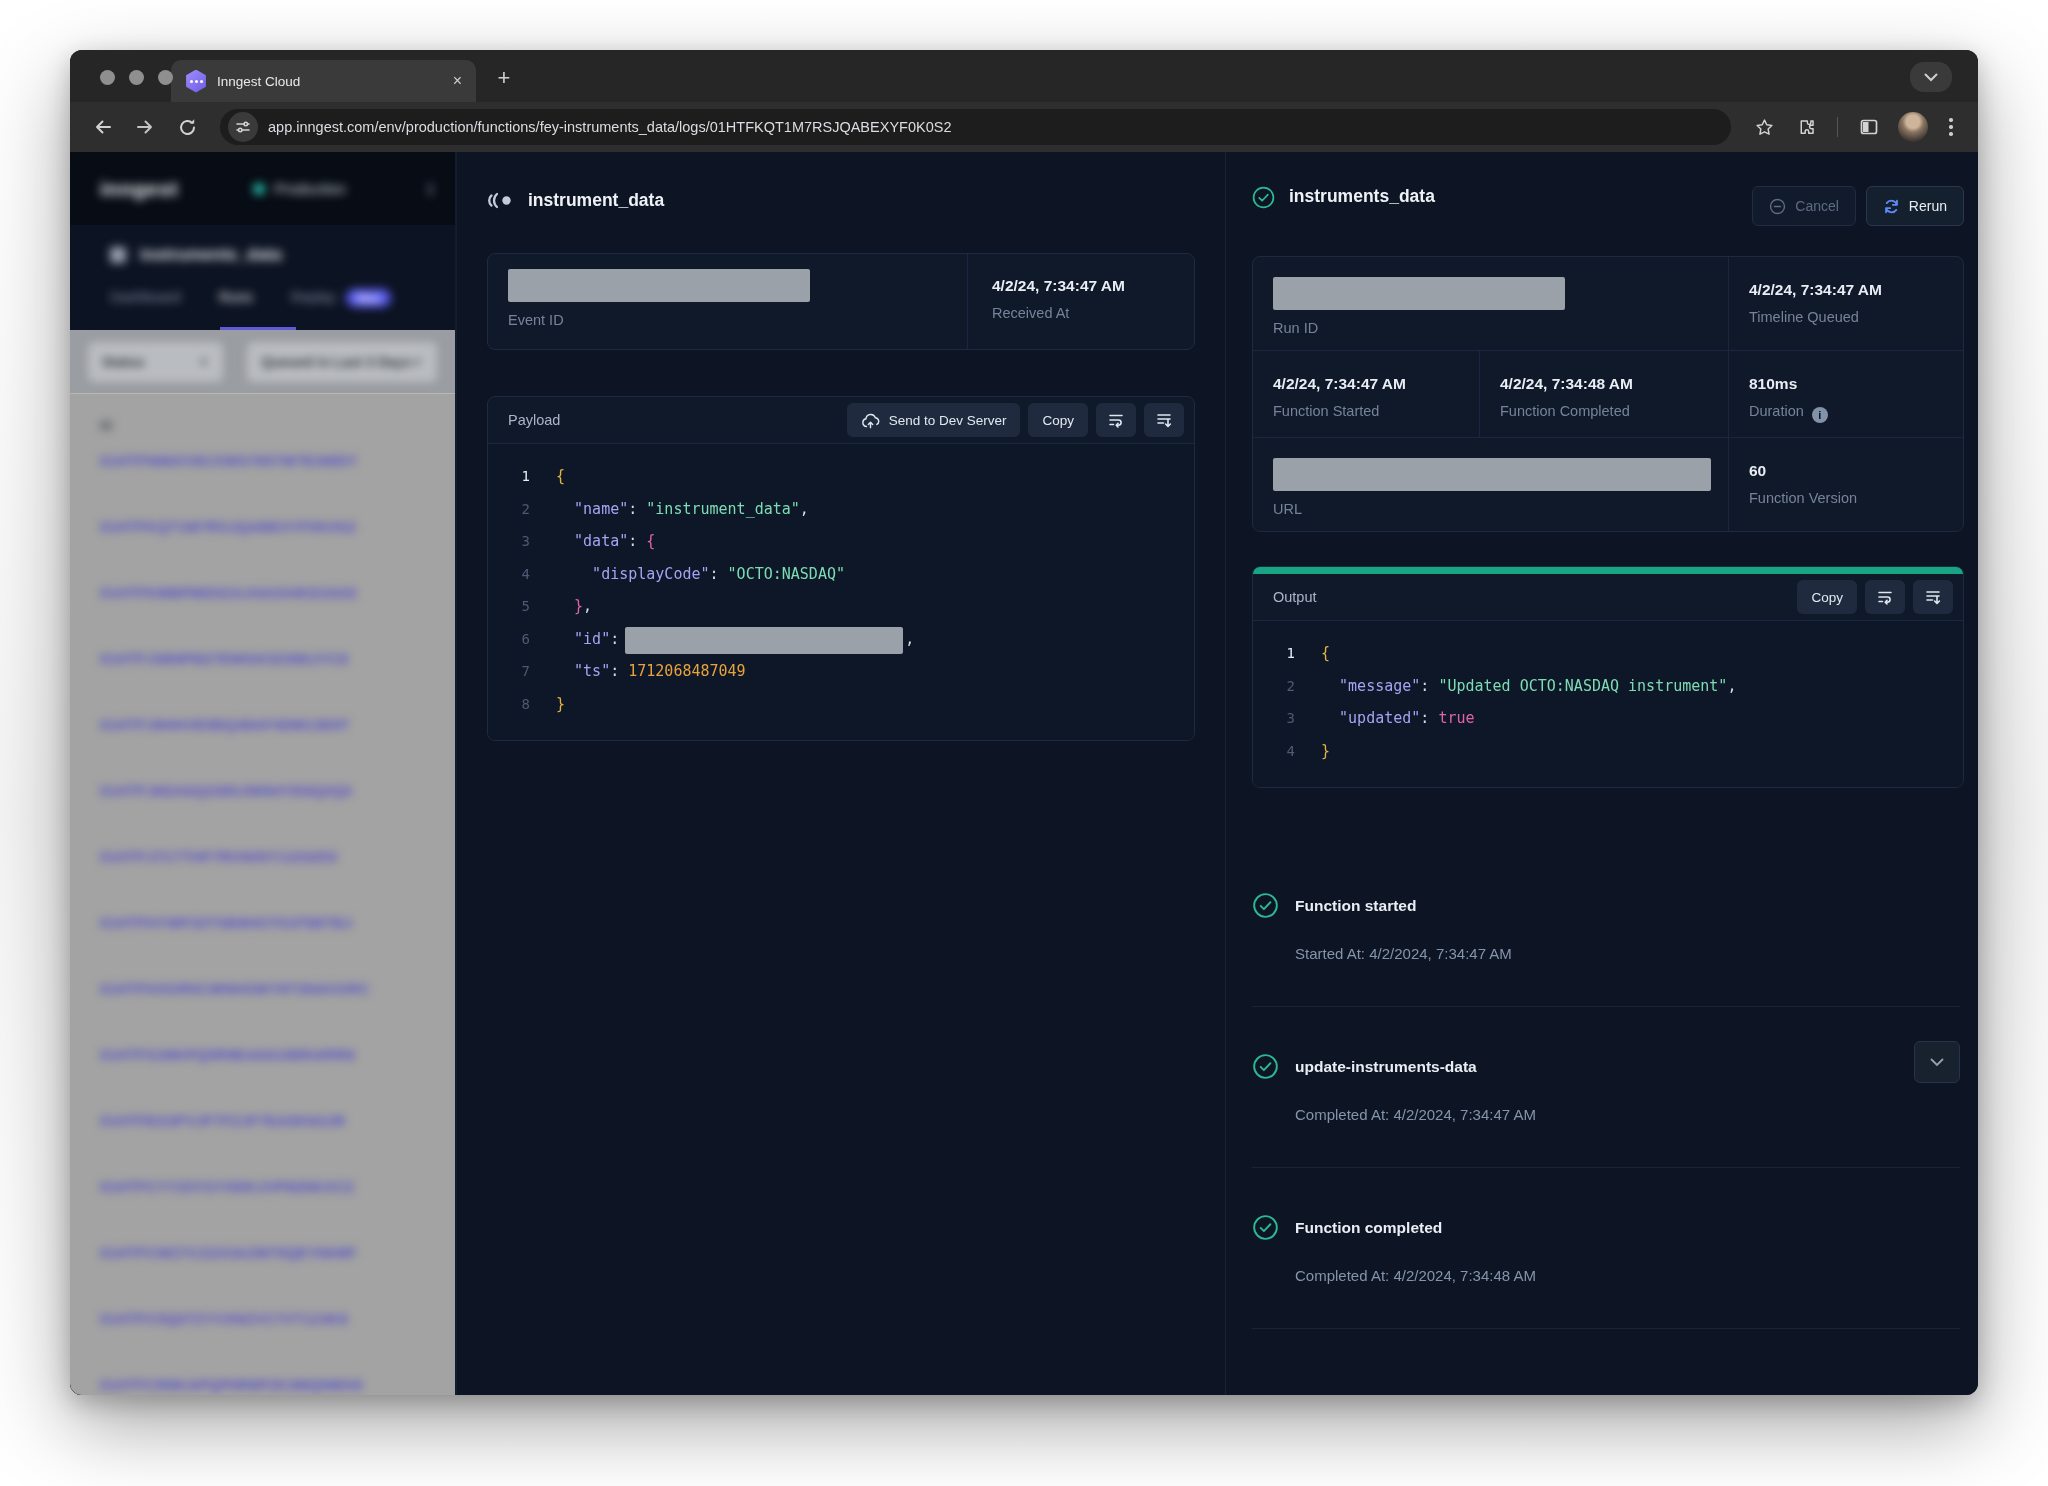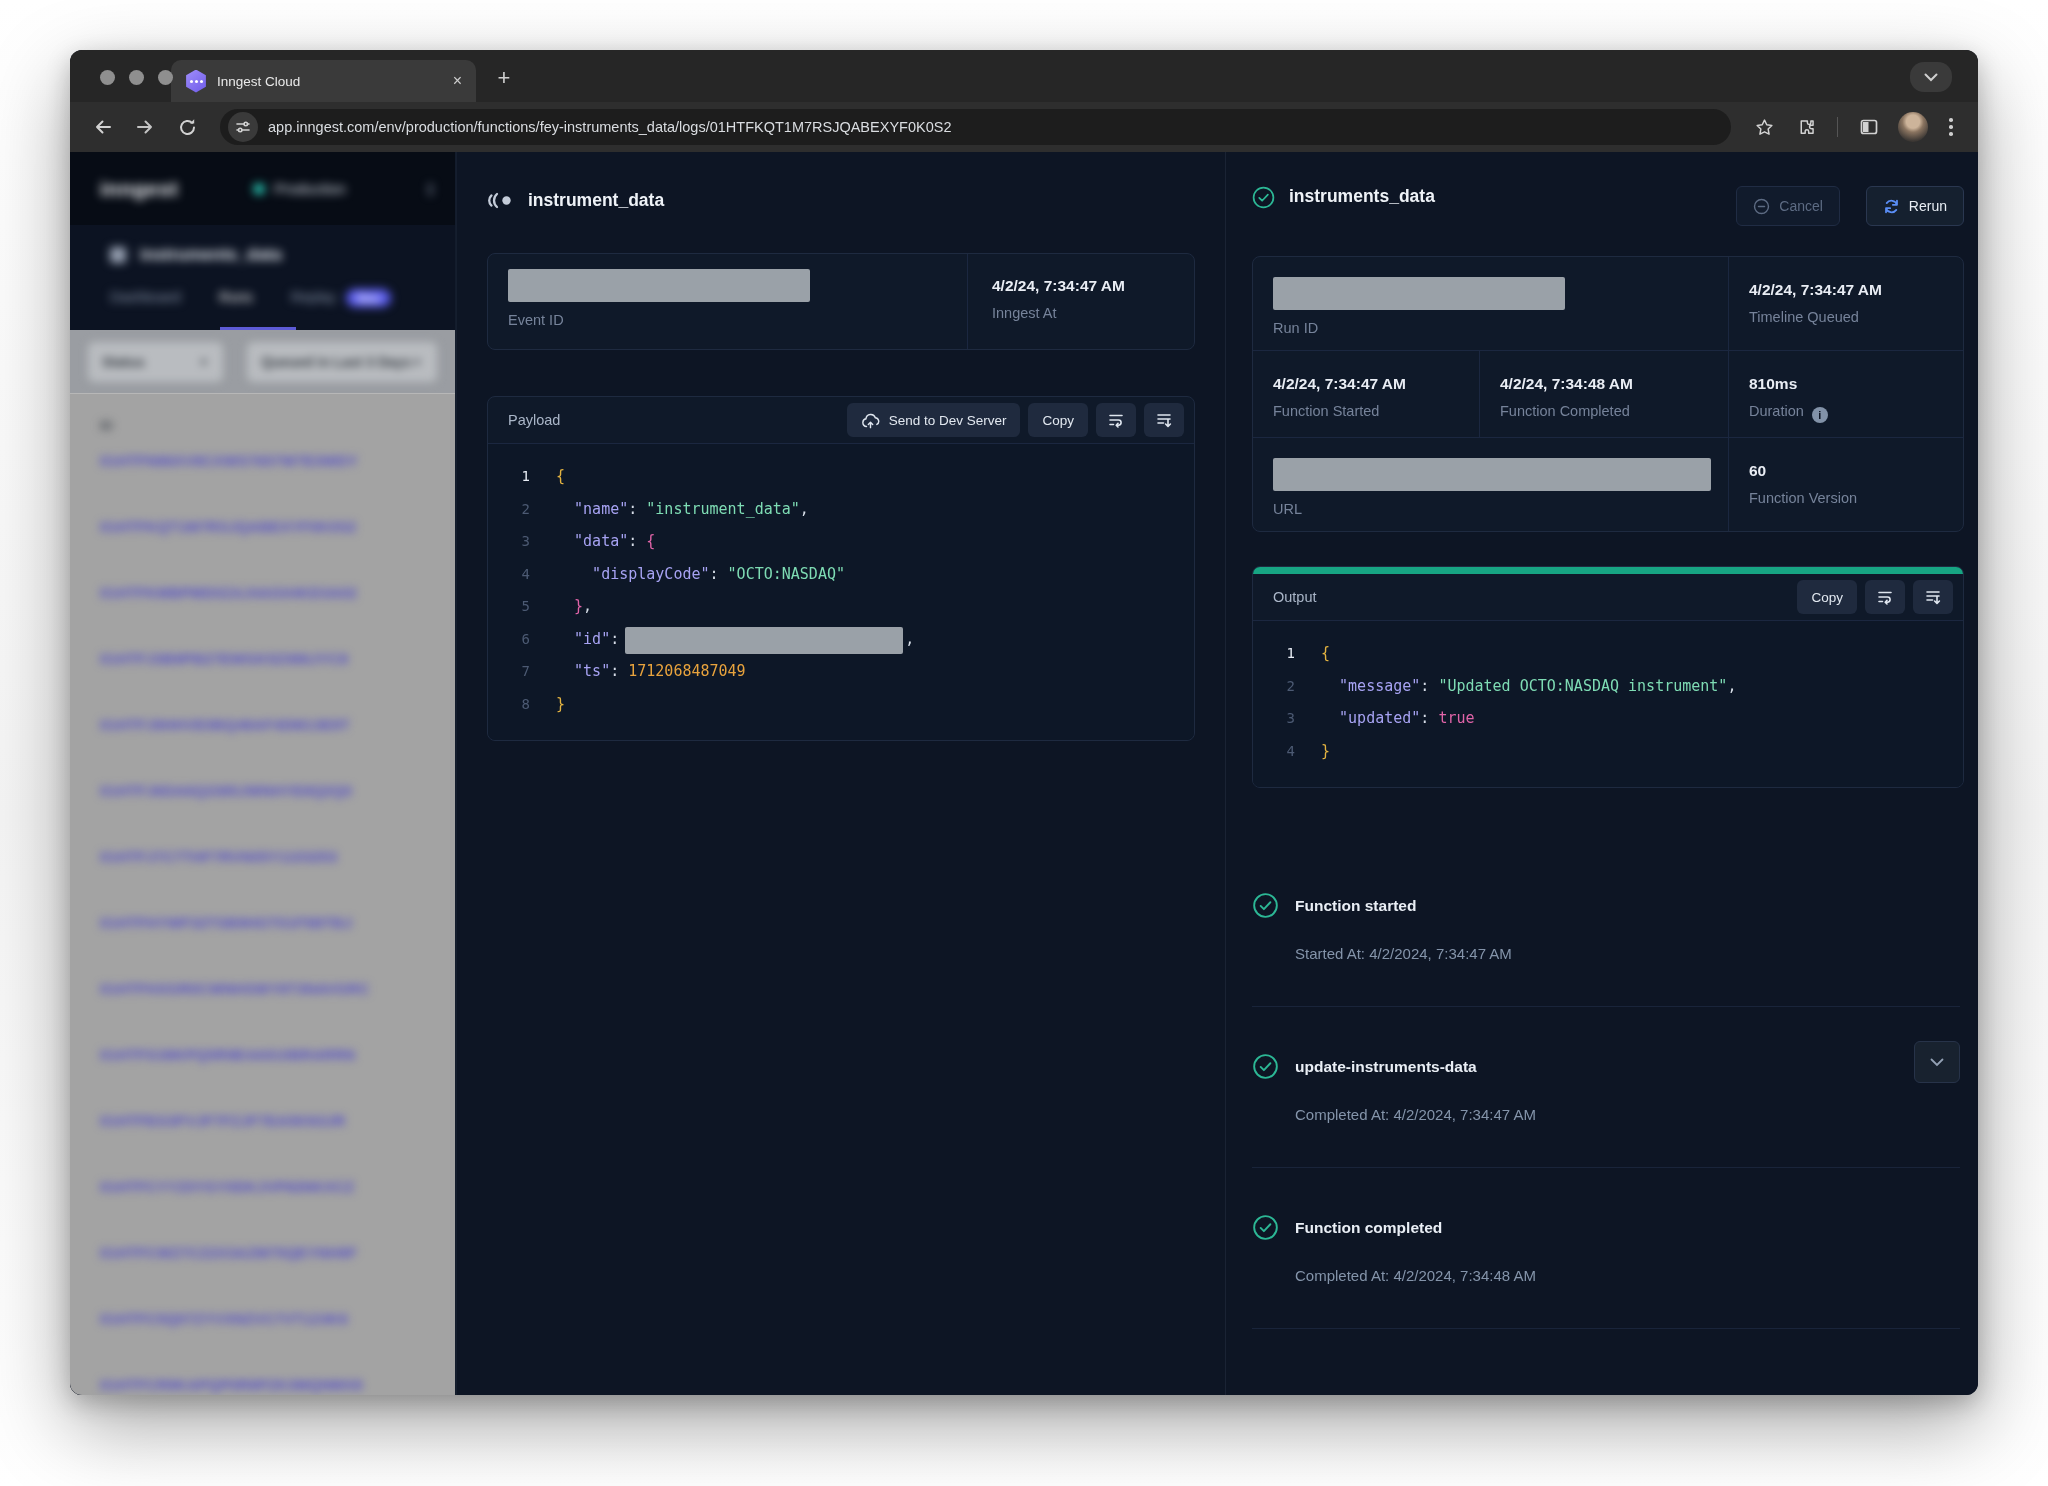--- a/index.html
+++ b/index.html
@@ -104,21 +104,21 @@
   .tok-br0 { color:#e3b341; } .tok-br1 { color:#e064a8; }
   .tok-key { color:#a7a3f3; } .tok-str { color:#7edcb4; }
   .tok-num { color:#e8a33d; } .tok-pun { color:#d7dee8; } .tok-bool { color:#e064a8; }
   .tok-redact { display:inline-block; width:278px; height:27px; background:#9aa1a8; border-radius:2px;
                 vertical-align:middle; margin:0 2px -4px 6px; }
 
   
   .run-panel { flex:1; padding:26px 14px 0 26px; min-width:0; }
   .rp-header { display:flex; align-items:flex-start; gap:14px; margin-top:8px; }
   .rp-title { color:#eef2f7; font-size:17.5px; font-weight:600; flex:1; }
-  .rp-actions { display:flex; gap:26px; }
+  .rp-actions { display:flex; gap:10px; }
   .action-btn { height:40px; border-radius:6px; display:flex; align-items:center; gap:9px; padding:0 16px;
                 font-size:14px; font-family:inherit; }
   .btn-cancel { background:#111b2c; border:1px solid #202c44; color:#5d6b83; }
   .btn-rerun  { background:#15202f; border:1px solid #2a3750; color:#e8edf4; }
 
   .details-card { margin-top:30px; display:grid; grid-template-columns:227px 249px 1fr; }
   .dc-cell { padding:16px 20px 14px; }
   .b-r { border-right:1px solid #1b2740; } .b-b { border-bottom:1px solid #1b2740; }
   .span2 { grid-column:1 / 3; }
   .info-icon { display:inline-flex; width:16px; height:16px; border-radius:50%; background:#8292a8; color:#0d1524;
@@ -299,21 +299,21 @@
           <span>instrument_data</span>
         </div>
 
         <div class="card event-card">
           <div class="ec-left">
             <div class="redact-bar" style="width:302px;"></div>
             <div class="cell-label">Event ID</div>
           </div>
           <div class="ec-right">
             <div class="cell-value">4/2/24, 7:34:47 AM</div>
-            <div class="cell-label">Inngest At</div>
+            <div class="cell-label">Received At</div>
           </div>
         </div>
 
         <div class="card payload-card">
           <div class="pane-header">
             <span class="pane-title">Payload</span>
             <button class="btn">
               <svg width="19" height="17" viewBox="0 0 20 17">
                 <path d="M5.8 14.8 a4.1 4.1 0 0 1 -.6-8.1 5.1 5.1 0 0 1 9.9-1.1 3.8 3.8 0 0 1 1.6 7.1" stroke="#dfe6ef" stroke-width="1.5" fill="none" stroke-linecap="round"></path>
                 <path d="M10 16 v-5.4 M7.7 12.6 10 10.3 l2.3 2.3" stroke="#dfe6ef" stroke-width="1.5" fill="none" stroke-linecap="round" stroke-linejoin="round"></path>

